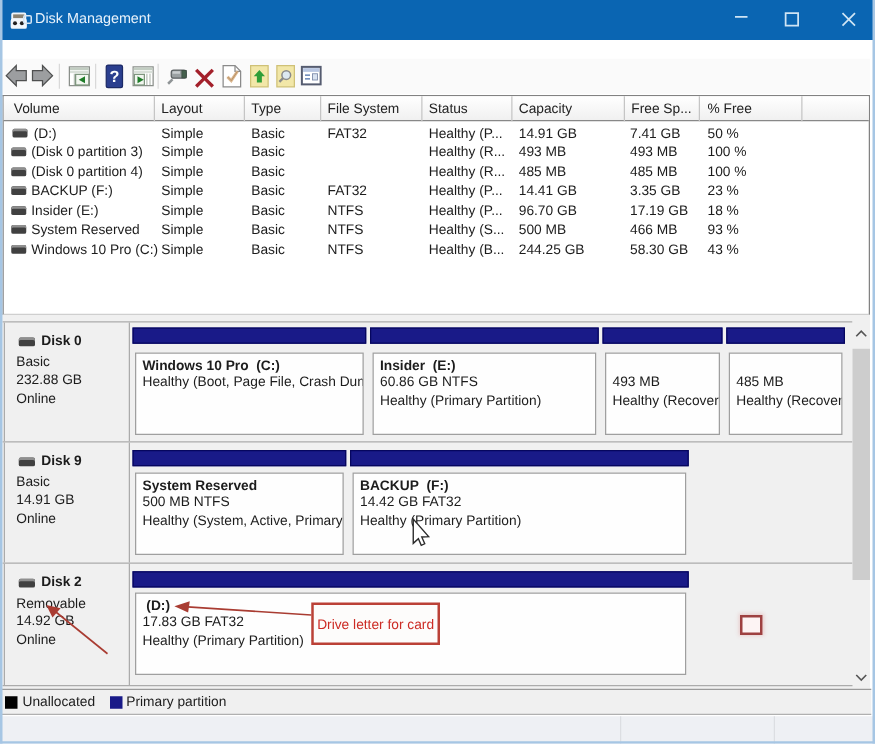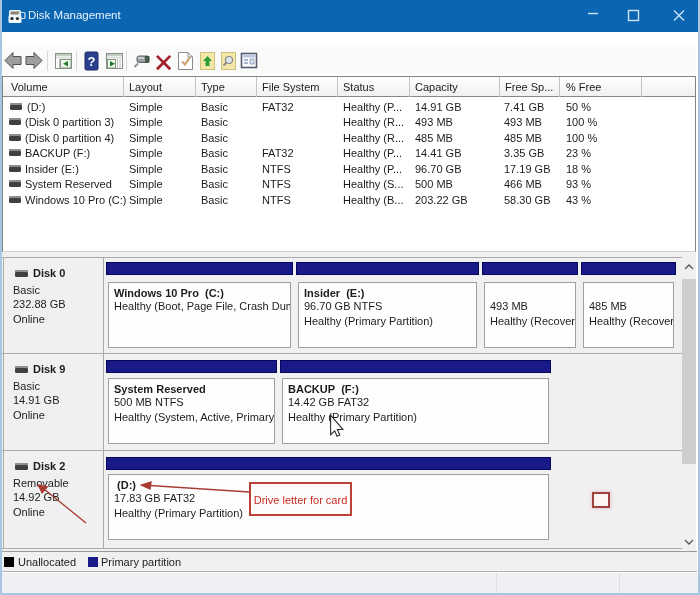--- a/index.html
+++ b/index.html
@@ -224,21 +224,21 @@
       <div class="tc" style="left:501px">466 MB</div>
       <div class="tc" style="left:563px">93 %</div>
     </div>
     <div class="trow" style="top:115px">
       <div class="diskicon" style="left:6px;top:3.5px"></div>
       <div class="tc" style="left:22px">Windows 10 Pro (C:)</div>
       <div class="tc" style="left:126px">Simple</div>
       <div class="tc" style="left:198px">Basic</div>
       <div class="tc" style="left:259px">NTFS</div>
       <div class="tc" style="left:340px">Healthy (B...</div>
-      <div class="tc" style="left:412px">203.22 GB</div>
+      <div class="tc" style="left:412px">244.25 GB</div>
       <div class="tc" style="left:501px">58.30 GB</div>
       <div class="tc" style="left:563px">43 %</div>
     </div>
   </div>
 
 <div class="abs" id="diskpane">
     <div class="hline" style="top:5px"></div>
     <div class="hline" style="top:101px"></div>
     <div class="hline" style="top:198px"></div>
     <div class="hline" style="top:296px"></div>
@@ -264,21 +264,21 @@
       <div class="dln" style="top:55px">Online</div>
     </div>
     <div class="navy" style="left:104px;top:10px;width:187px"></div>
     <div class="ppanel" style="left:106px;top:30px;width:183px">
       <div class="b" style="padding-top:3px">Windows 10 Pro&nbsp; (C:)</div>
       <div>Healthy (Boot, Page File, Crash Dump</div>
     </div>
     <div class="navy" style="left:294px;top:10px;width:183px"></div>
     <div class="ppanel" style="left:296px;top:30px;width:179px">
       <div class="b" style="padding-top:3px">Insider&nbsp; (E:)</div>
-      <div>96.70 GB NTFS</div>
+      <div>60.86 GB NTFS</div>
       <div>Healthy (Primary Partition)</div>
     </div>
     <div class="navy" style="left:480px;top:10px;width:96px"></div>
     <div class="ppanel" style="left:482px;top:30px;width:92px">
       <div class="b" style="padding-top:3px"></div>
       <div>493 MB</div>
       <div>Healthy (Recovery Partition)</div>
     </div>
     <div class="navy" style="left:579px;top:10px;width:95px"></div>
     <div class="ppanel" style="left:581px;top:30px;width:91px">

